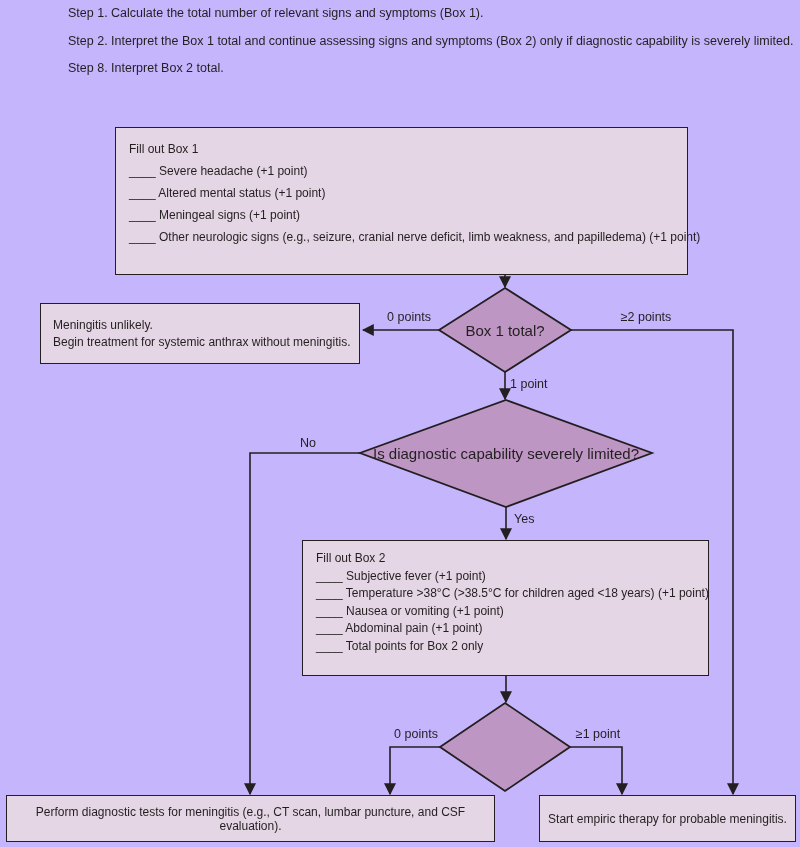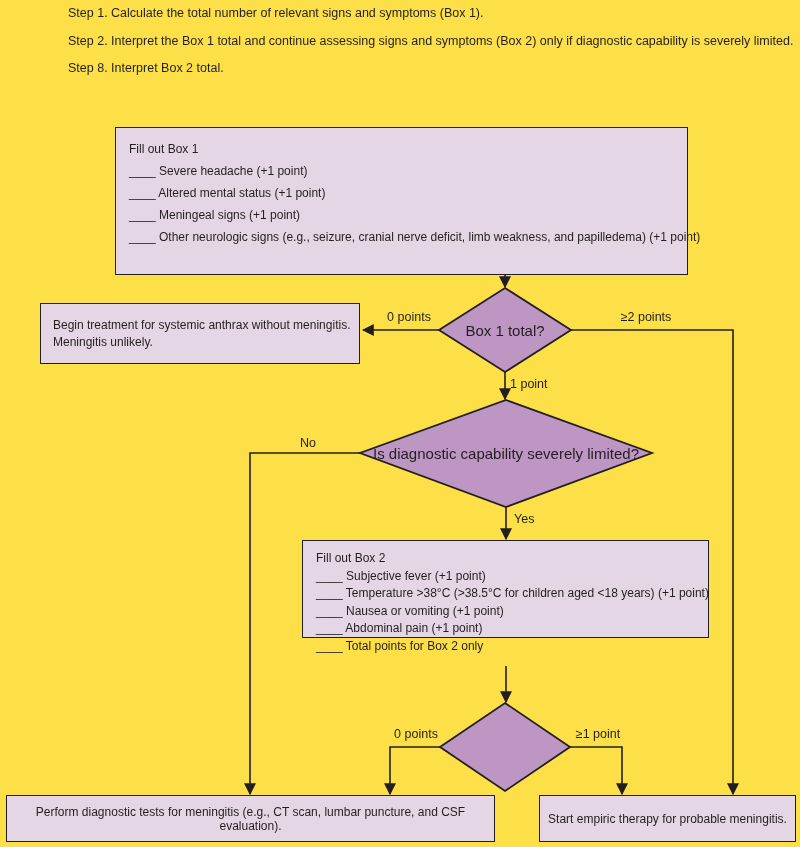--- a/index.html
+++ b/index.html
@@ -3,21 +3,21 @@
 <meta charset="utf-8">
 <style>
   :root{
     --box-fill:#e4d6e4;
     --diamond-fill:#be96c4;
     --line:#231f20;
     --text:#231f20;
   }
   html,body{margin:0;padding:0;background:#ffffff;}
   .stage{
-    position:relative;width:800px;height:847px;background:#fde047;overflow:hidden;
+    position:relative;width:800px;height:847px;background:#c4b5fd;overflow:hidden;
     font-family:"Liberation Sans","DejaVu Sans",sans-serif;color:var(--text);
   }
   .stage svg{position:absolute;left:0;top:0;}
   .step{position:absolute;left:68px;font-size:12.5px;white-space:nowrap;}
   .rect{
     position:absolute;background:var(--box-fill);
     border:1.7px solid var(--line);box-sizing:border-box;
   }
   .panel{font-size:12px;}
   .panel .title{white-space:nowrap;}
@@ -82,29 +82,29 @@
     <div class="item">____ Meningeal signs (+1 point)</div>
     <div class="item">____ Other neurologic signs (e.g., seizure, cranial nerve deficit, limb weakness, and papilledema) (+1 point)</div>
   </div>
 
   <div class="diamond-label" style="left:439px;top:288px;width:132px;height:84px;">Box 1 total?</div>
   <div class="edge-label centered" style="left:409px;top:310px;">0 points</div>
   <div class="edge-label centered" style="left:646px;top:310px;">≥2 points</div>
   <div class="edge-label" style="left:510px;top:377px;">1 point</div>
 
   <div class="rect outcome-lines" style="left:40px;top:303px;width:320px;height:61px;">
+    <div>Meningitis unlikely.</div>
     <div>Begin treatment for systemic anthrax without meningitis.</div>
-    <div>Meningitis unlikely.</div>
   </div>
 
   <div class="diamond-label" style="left:360px;top:400px;width:292px;height:107px;">Is diagnostic capability severely limited?</div>
   <div class="edge-label centered" style="left:308px;top:436px;">No</div>
   <div class="edge-label" style="left:514px;top:512px;">Yes</div>
 
-  <div class="rect panel box2-pad" style="left:302px;top:540px;width:407px;height:98px;">
+  <div class="rect panel box2-pad" style="left:302px;top:540px;width:407px;height:136px;">
     <div class="title">Fill out Box 2</div>
     <div class="item">____ Subjective fever (+1 point)</div>
     <div class="item">____ Temperature &gt;38°C (&gt;38.5°C for children aged &lt;18 years) (+1 point)</div>
     <div class="item">____ Nausea or vomiting (+1 point)</div>
     <div class="item">____ Abdominal pain (+1 point)</div>
     <div class="item">____ Total points for Box 2 only</div>
   </div>
 
   <div class="edge-label centered" style="left:416px;top:727px;">0 points</div>
   <div class="edge-label centered" style="left:598px;top:727px;">≥1 point</div>

